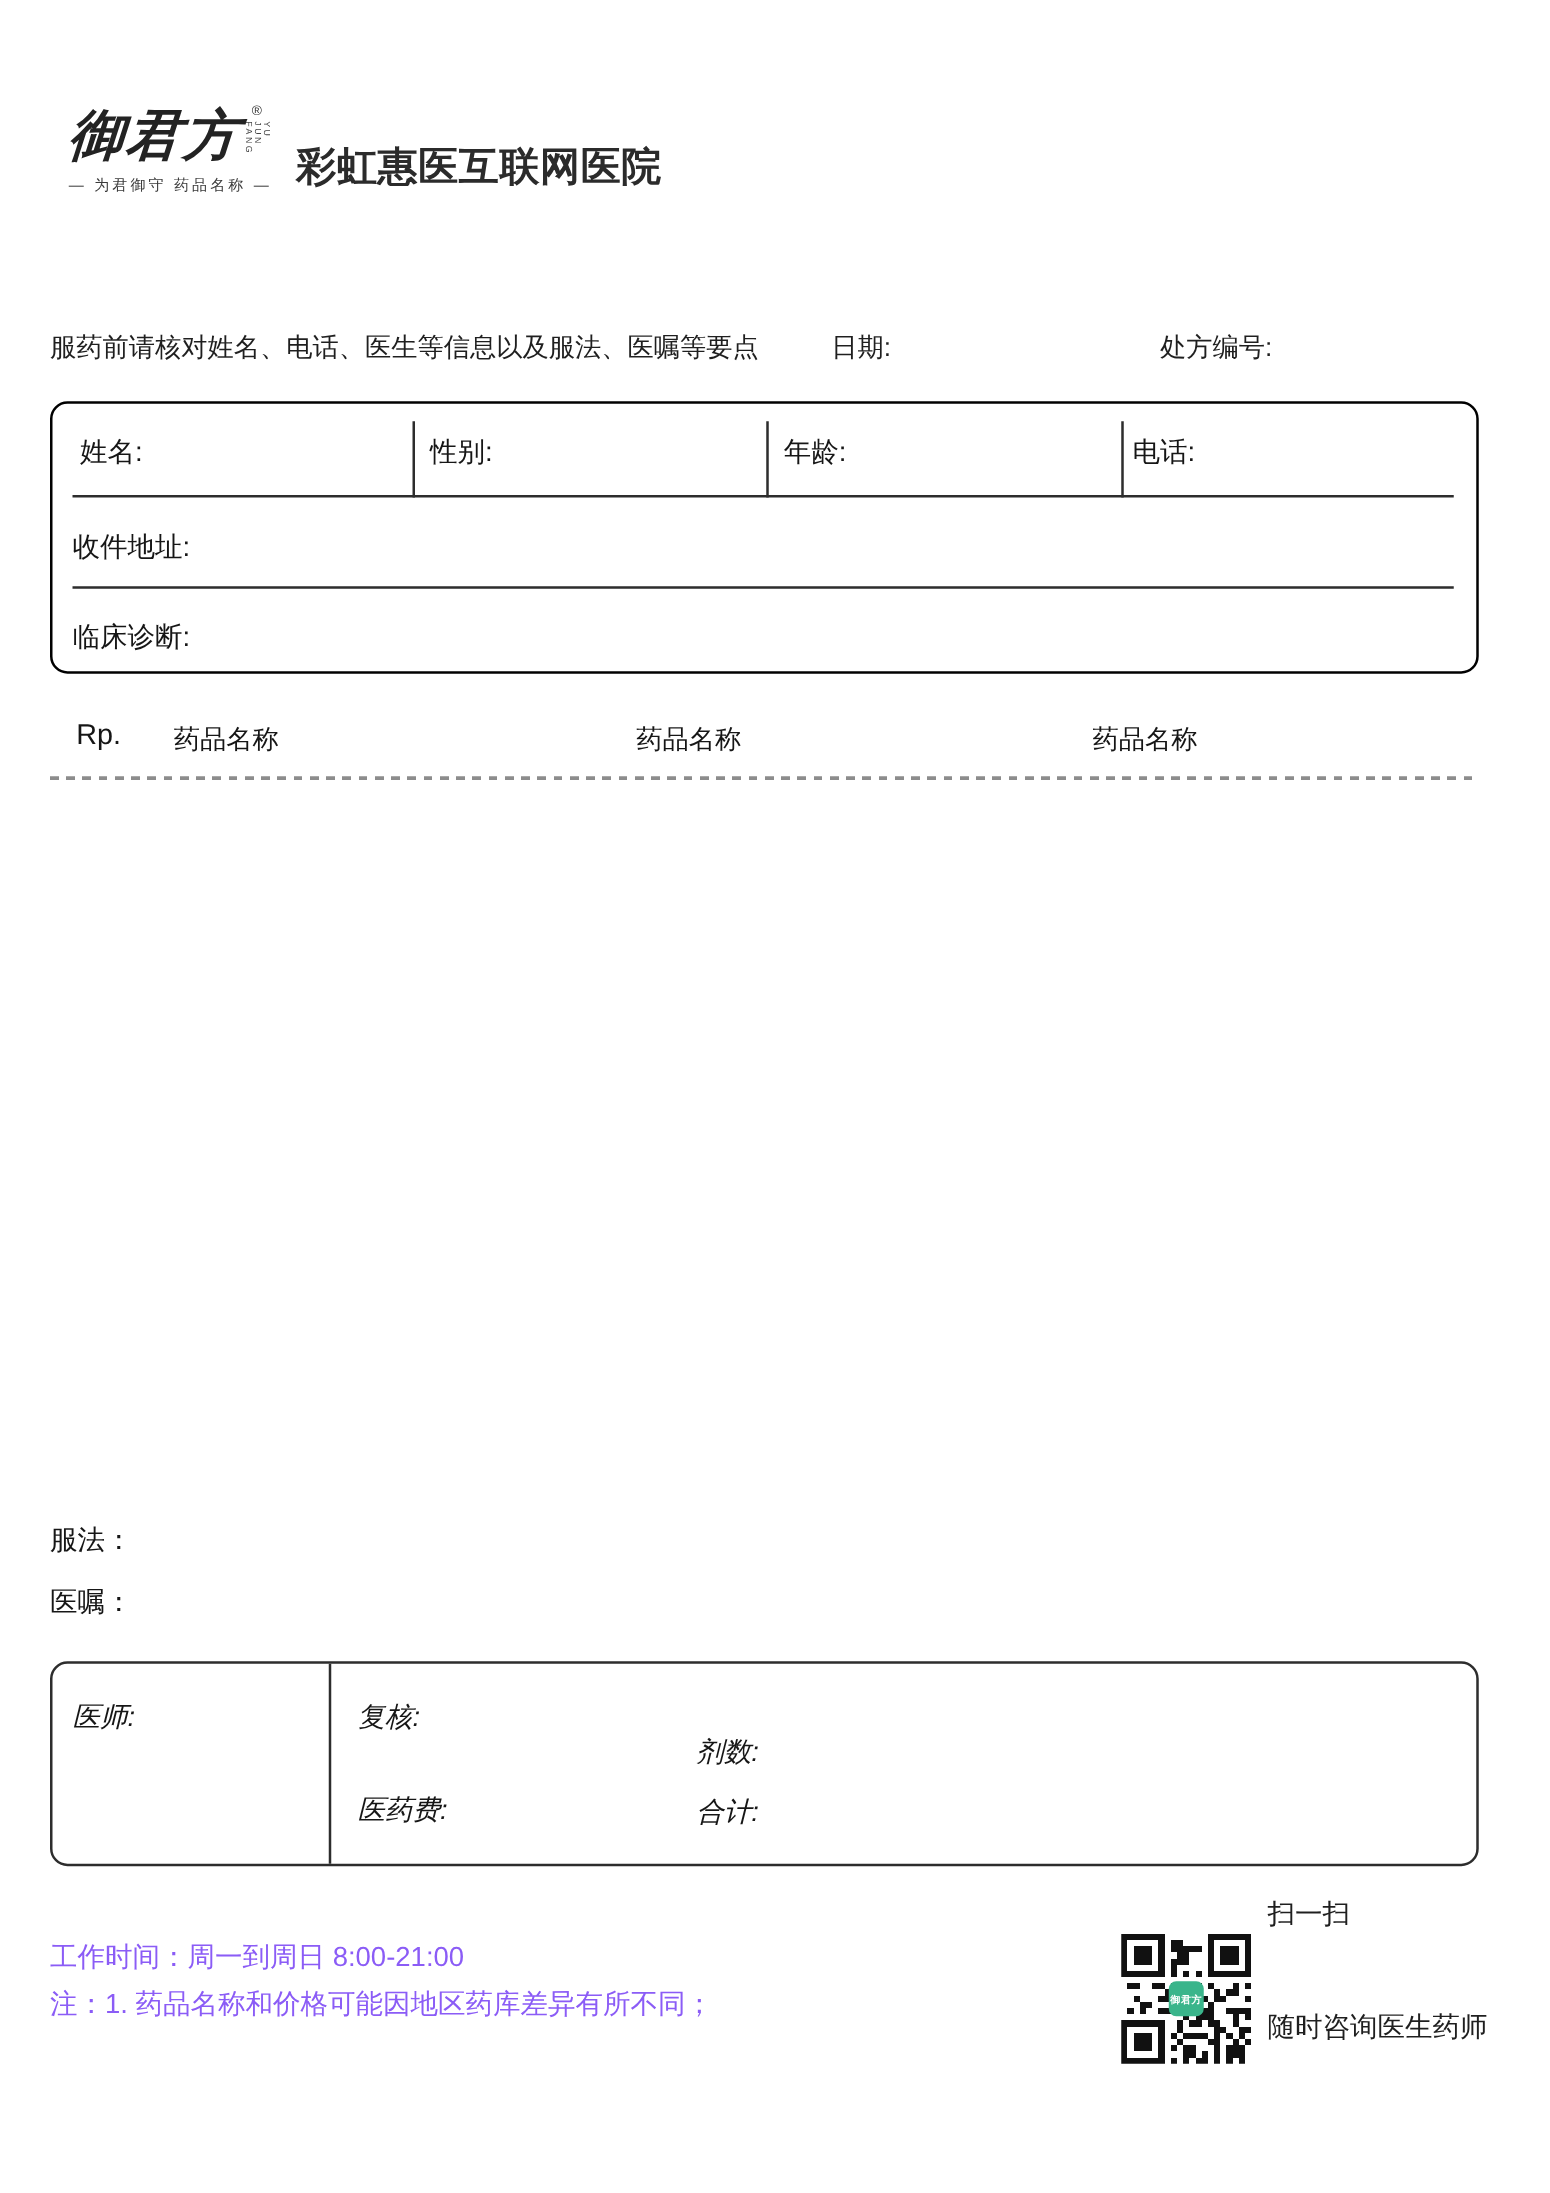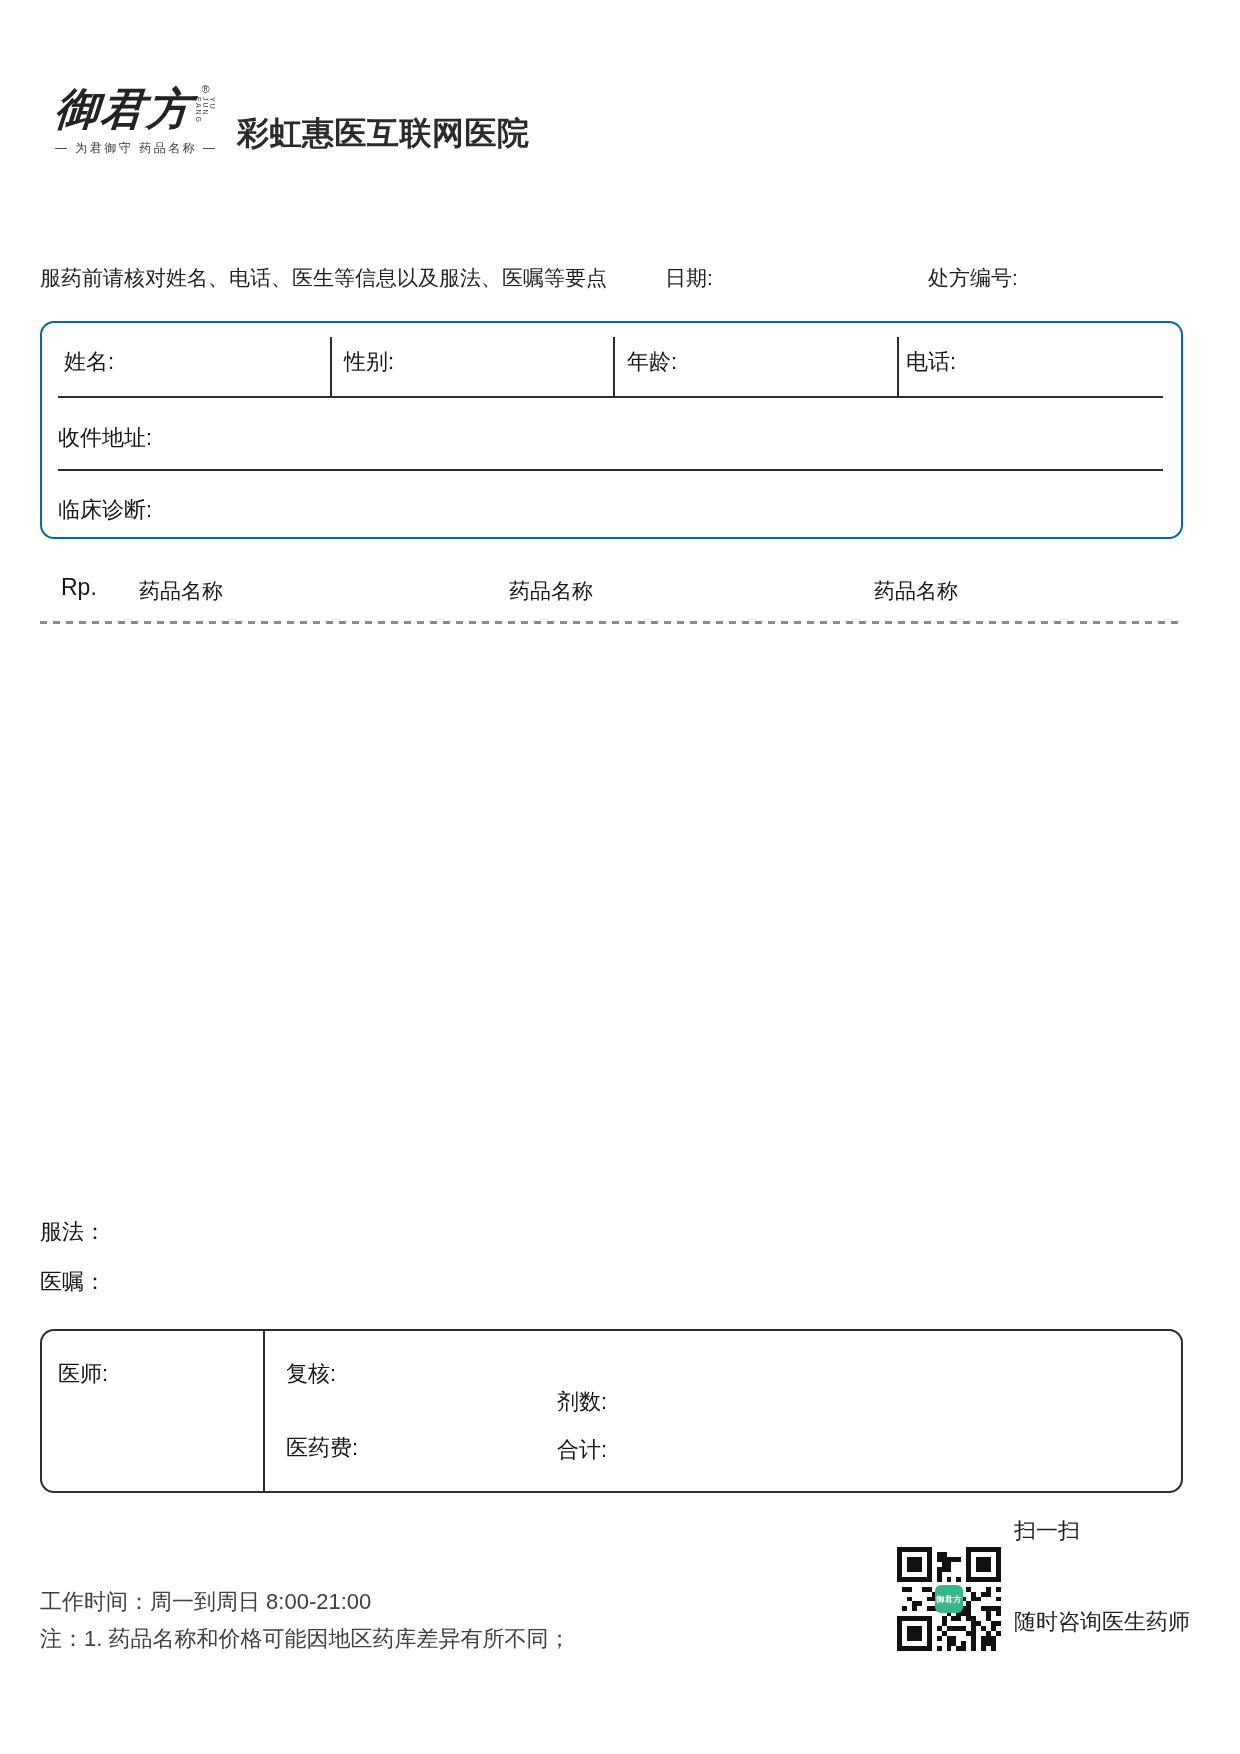--- a/index.html
+++ b/index.html
@@ -35,21 +35,21 @@
 
   
   .notice{top:264px;font-size:21px;color:#1f1f1f;white-space:nowrap;}
   .notice-reminder{left:40px;}
   .notice-date{left:665px;}
   .notice-rxno{left:928px;}
 
   
   .patient-box{
     left:40px;top:321px;width:1139px;height:214px;
-    border:2px solid #0369a1;border-radius:14px;
+    border:2px solid #000000;border-radius:14px;
   }
   .pb-label{position:absolute;font-size:22px;color:#161616;white-space:nowrap;}
   .v-sep{position:absolute;width:2px;background:#2d2d2d;}
   .h-line{position:absolute;height:2px;background:#2d2d2d;left:16px;width:1105px;}
 
   
   .rp-label{left:61px;top:574px;font-size:23px;color:#161616;}
   .drug-col{top:577px;font-size:21px;color:#161616;white-space:nowrap;}
   .dashed-line{
     left:40px;top:621px;width:1143px;height:3px;
@@ -58,25 +58,25 @@
 
   
   .usage-label{left:40px;top:1217px;font-size:22px;color:#161616;}
   .advice-label{left:40px;top:1267px;font-size:22px;color:#161616;}
 
   
   .sig-box{
     left:40px;top:1329px;width:1139px;height:160px;
     border:2px solid #2d2d2d;border-radius:14px;
   }
-  .sig-label{position:absolute;font-size:22px;color:#161616;white-space:nowrap;}
+  .sig-label{position:absolute;font-size:22px;color:#161616;white-space:nowrap;font-style:italic;}
   .sig-divider{position:absolute;left:221px;top:0;bottom:0;width:2px;background:#2d2d2d;}
 
   
-  .footer-line{left:40px;font-size:22px;color:#404040;white-space:nowrap;margin-top:36px;}
+  .footer-line{left:40px;font-size:22px;color:#8b5cf6;white-space:nowrap;}
   .fl-1{top:1551px;}
   .fl-2{top:1588px;}
   .fl-3{top:1623px;}
 
   .qr-wrap{left:897px;top:1547px;width:104px;height:104px;}
   .qr-wrap svg{display:block;width:104px;height:104px;shape-rendering:crispEdges;}
   .qr-logo{
     position:absolute;left:38px;top:38px;width:28px;height:28px;border-radius:6px;
     display:flex;align-items:center;justify-content:center;
     color:#ffffff;font-size:8px;font-weight:bold;letter-spacing:0.5px;

